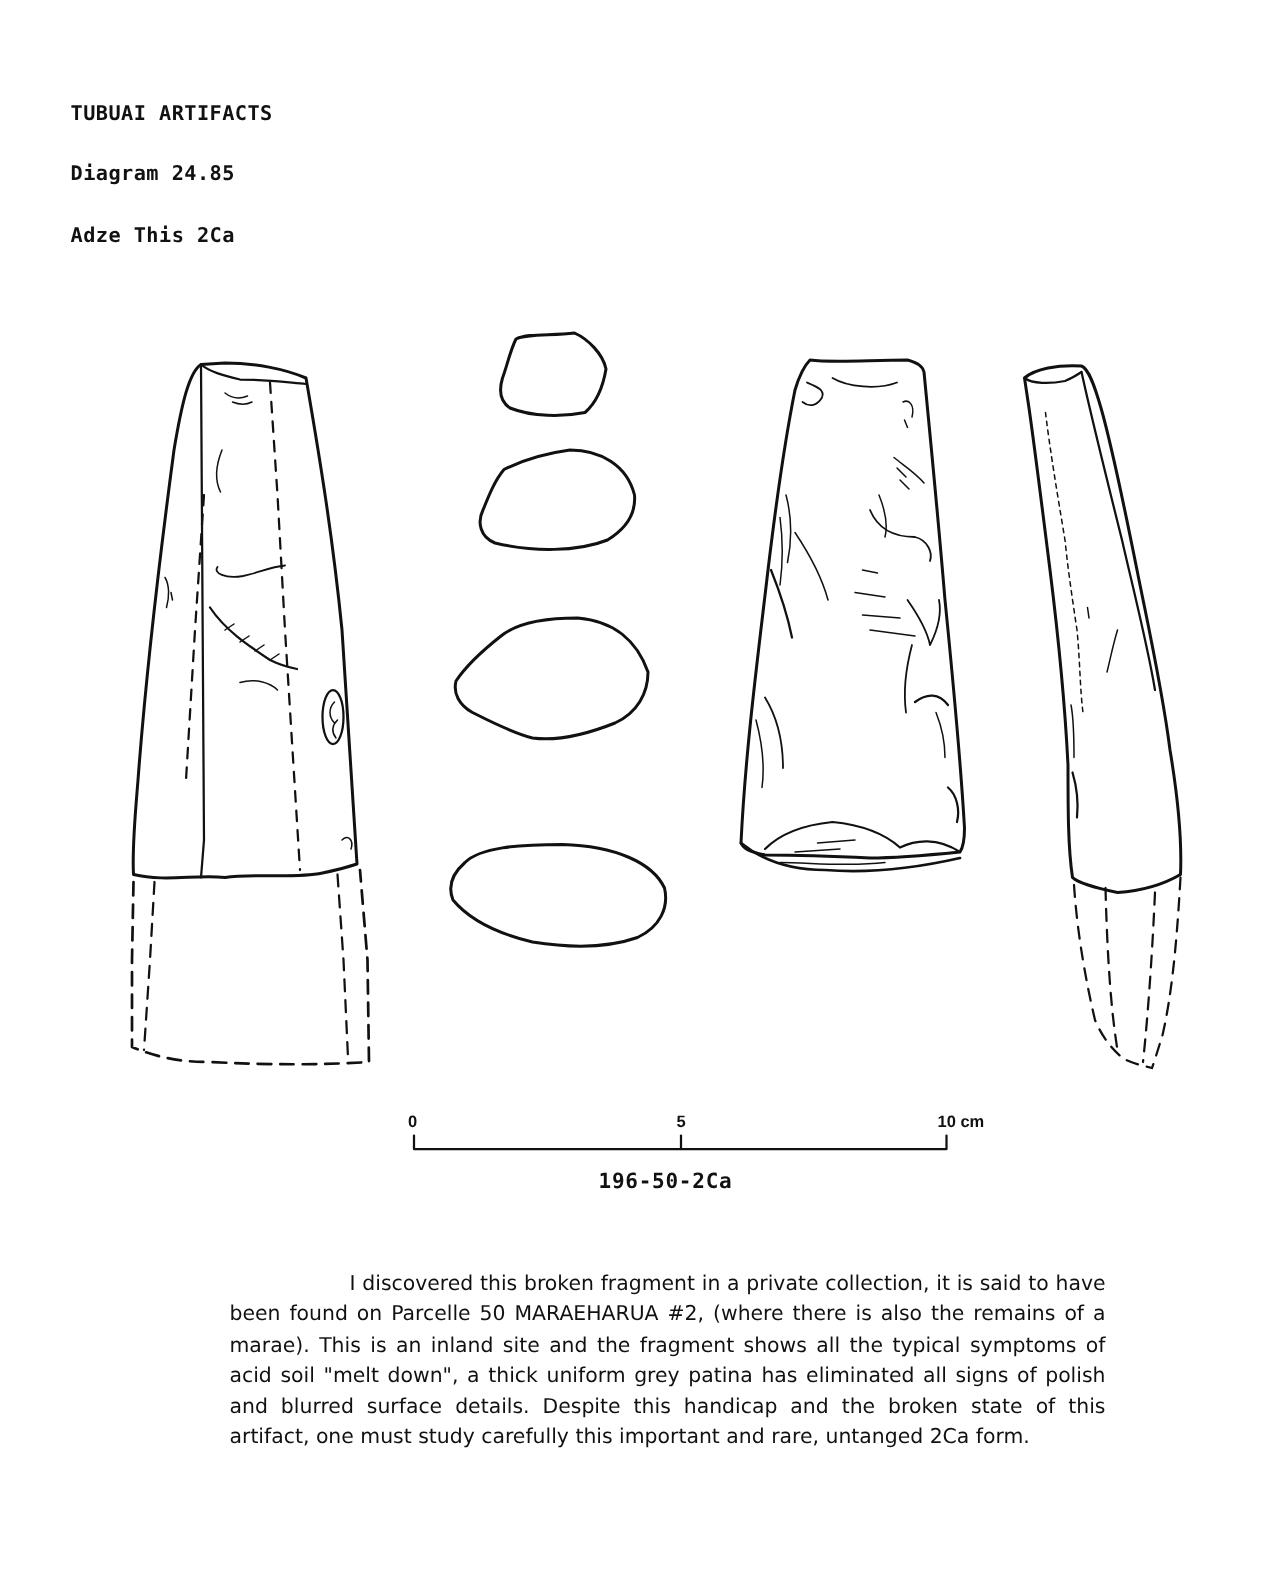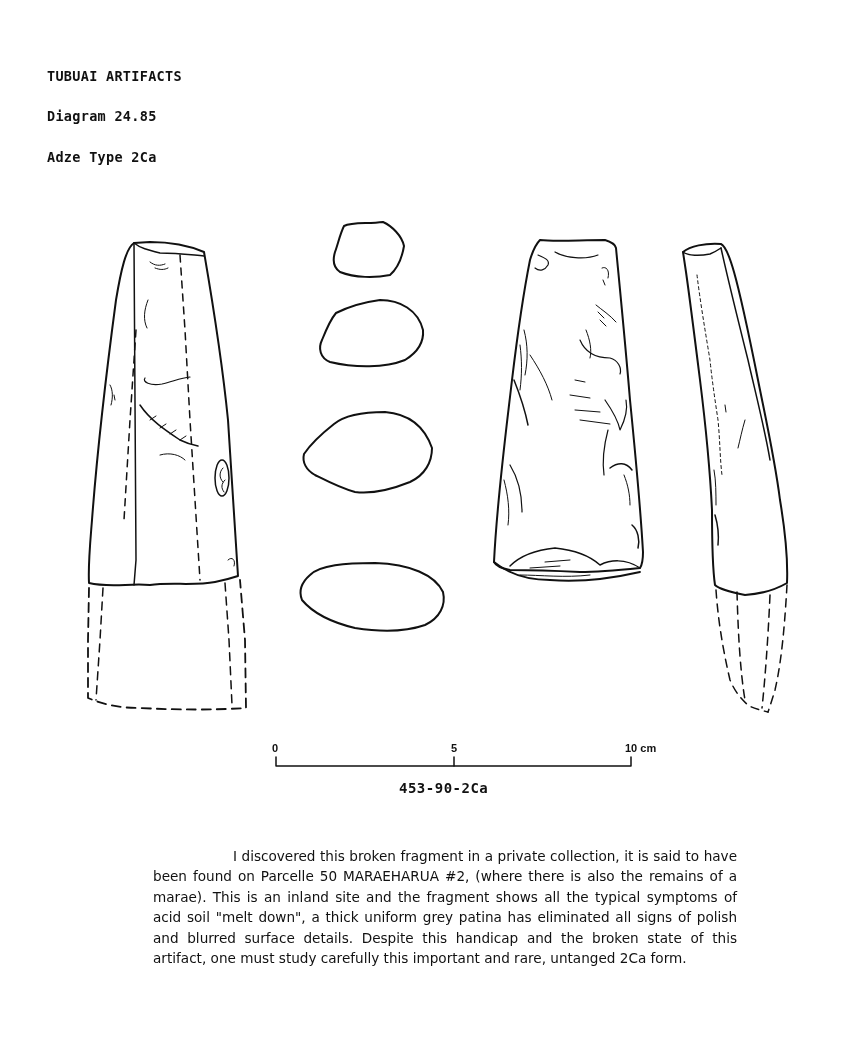--- a/index.html
+++ b/index.html
@@ -12,21 +12,21 @@
   .scale-label { position: absolute; font-family: "Liberation Sans", sans-serif; font-weight: bold; font-size: 11px; color: #111; }
   .specimen-id { position: absolute; left: 399px; top: 780px; font-family: "DejaVu Sans Mono", monospace; font-weight: bold; font-size: 14px; letter-spacing: 0.5px; color: #111; }
   .desc { position: absolute; left: 141px; top: 846px; width: 584px; font-family: "DejaVu Sans", sans-serif; font-size: 13.6px; line-height: 20.4px; color: #111; text-align: justify; margin-left: 12px; }
   .desc p { margin: 0; text-indent: 80px; }
 </style>
 </head>
 <body>
 
 <div id="t1" class="hdr">TUBUAI ARTIFACTS</div>
 <div id="t2" class="hdr">Diagram 24.85</div>
-<div id="t3" class="hdr">Adze Type 2Ca</div>
+<div id="t3" class="hdr">Adze This 2Ca</div>
 
 <svg class="drawing" width="850" height="1052" viewBox="0 0 850 1052" xmlns="http://www.w3.org/2000/svg" fill="none" stroke="#111" stroke-width="2" stroke-linecap="round" stroke-linejoin="round">
 
   <g>
     <path d="M134,243 C126,248 121,270 116,300 C108,360 98,440 92,520 C90,545 88,565 89,583 C110,588 130,583 150,585 C170,582 195,586 215,582 C225,580 232,578 238,576 C236,540 232,480 228,420 C222,360 214,310 204,252 C190,246 170,242 150,242 Z"></path>
     <path d="M134,243 C140,248 148,250 160,253 C178,253 192,255 204,256" stroke-width="1.5"></path>
     <path d="M134,243 L136,560 L134,585" stroke-width="1.5"></path>
     <path d="M180,255 L185,330 L190,420 L195,500 L200,580" stroke-width="1.5" stroke-dasharray="7,6"></path>
     <path d="M136,330 L130,420 L124,520" stroke-width="1.5" stroke-dasharray="7,6"></path>
     <path d="M150,262 C155,266 160,266 165,264 M155,268 C160,270 164,270 168,268" stroke-width="1"></path>
@@ -94,17 +94,17 @@
   <g stroke-width="1.5">
     <path d="M276,757 L276,766 L631,766 L631,757"></path>
     <path d="M454,757 L454,766"></path>
   </g>
 </svg>
 
 <div class="scale-label" style="left:272px; top:742px;">0</div>
 <div class="scale-label" style="left:451px; top:742px;">5</div>
 <div class="scale-label" style="left:625px; top:742px;">10 cm</div>
 
-<div class="specimen-id">453-90-2Ca</div>
+<div class="specimen-id">196-50-2Ca</div>
 
 <div class="desc">
   <p>I discovered this broken fragment in a private collection, it is said to have been found on Parcelle 50 MARAEHARUA #2, (where there is also the remains of a marae).  This is an inland site and the fragment shows all the typical symptoms of acid soil "melt down", a thick uniform grey patina has eliminated all signs of polish and blurred surface details. Despite this handicap and the broken state of this artifact, one must study carefully this important and rare, untanged 2Ca form.</p>
 </div>
 
 </body></html>

